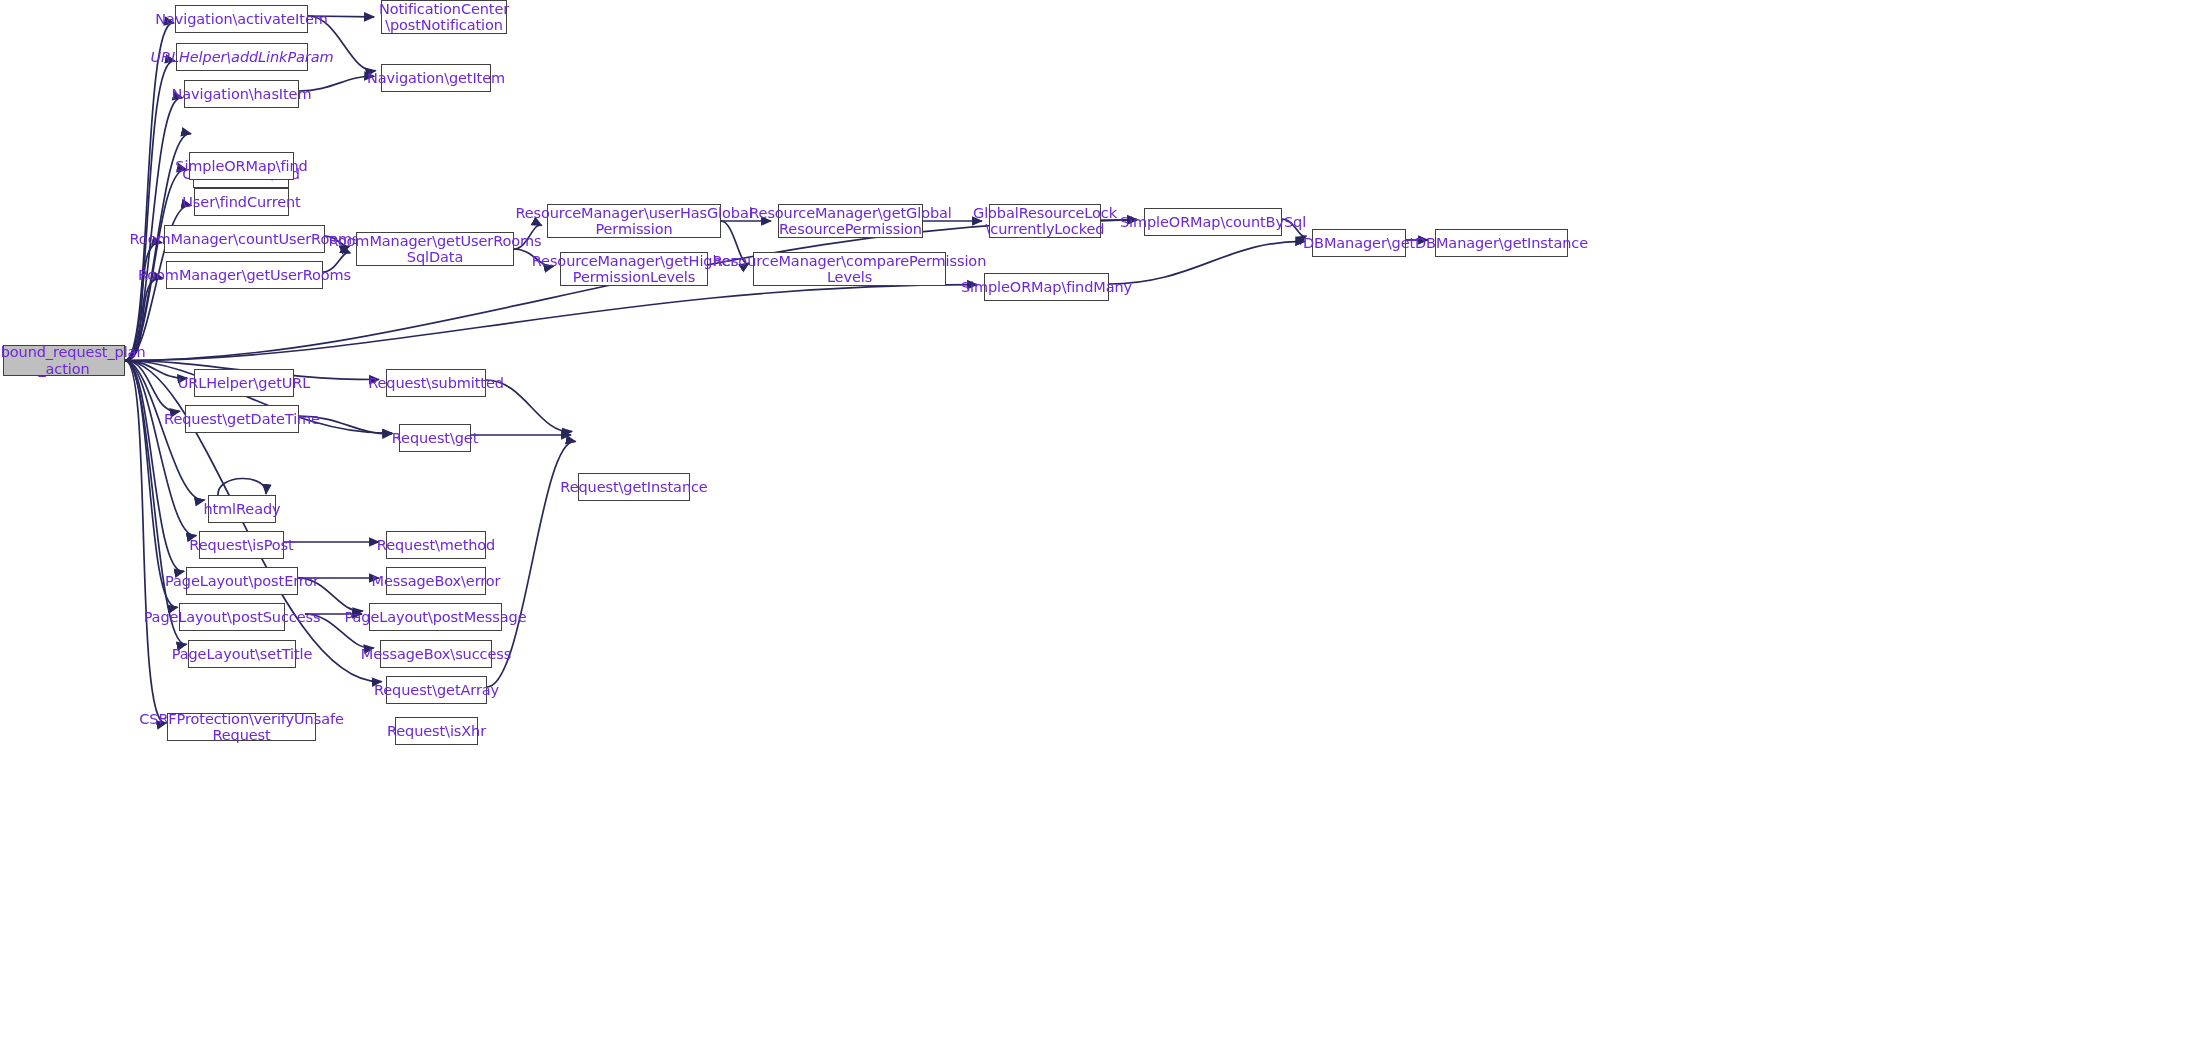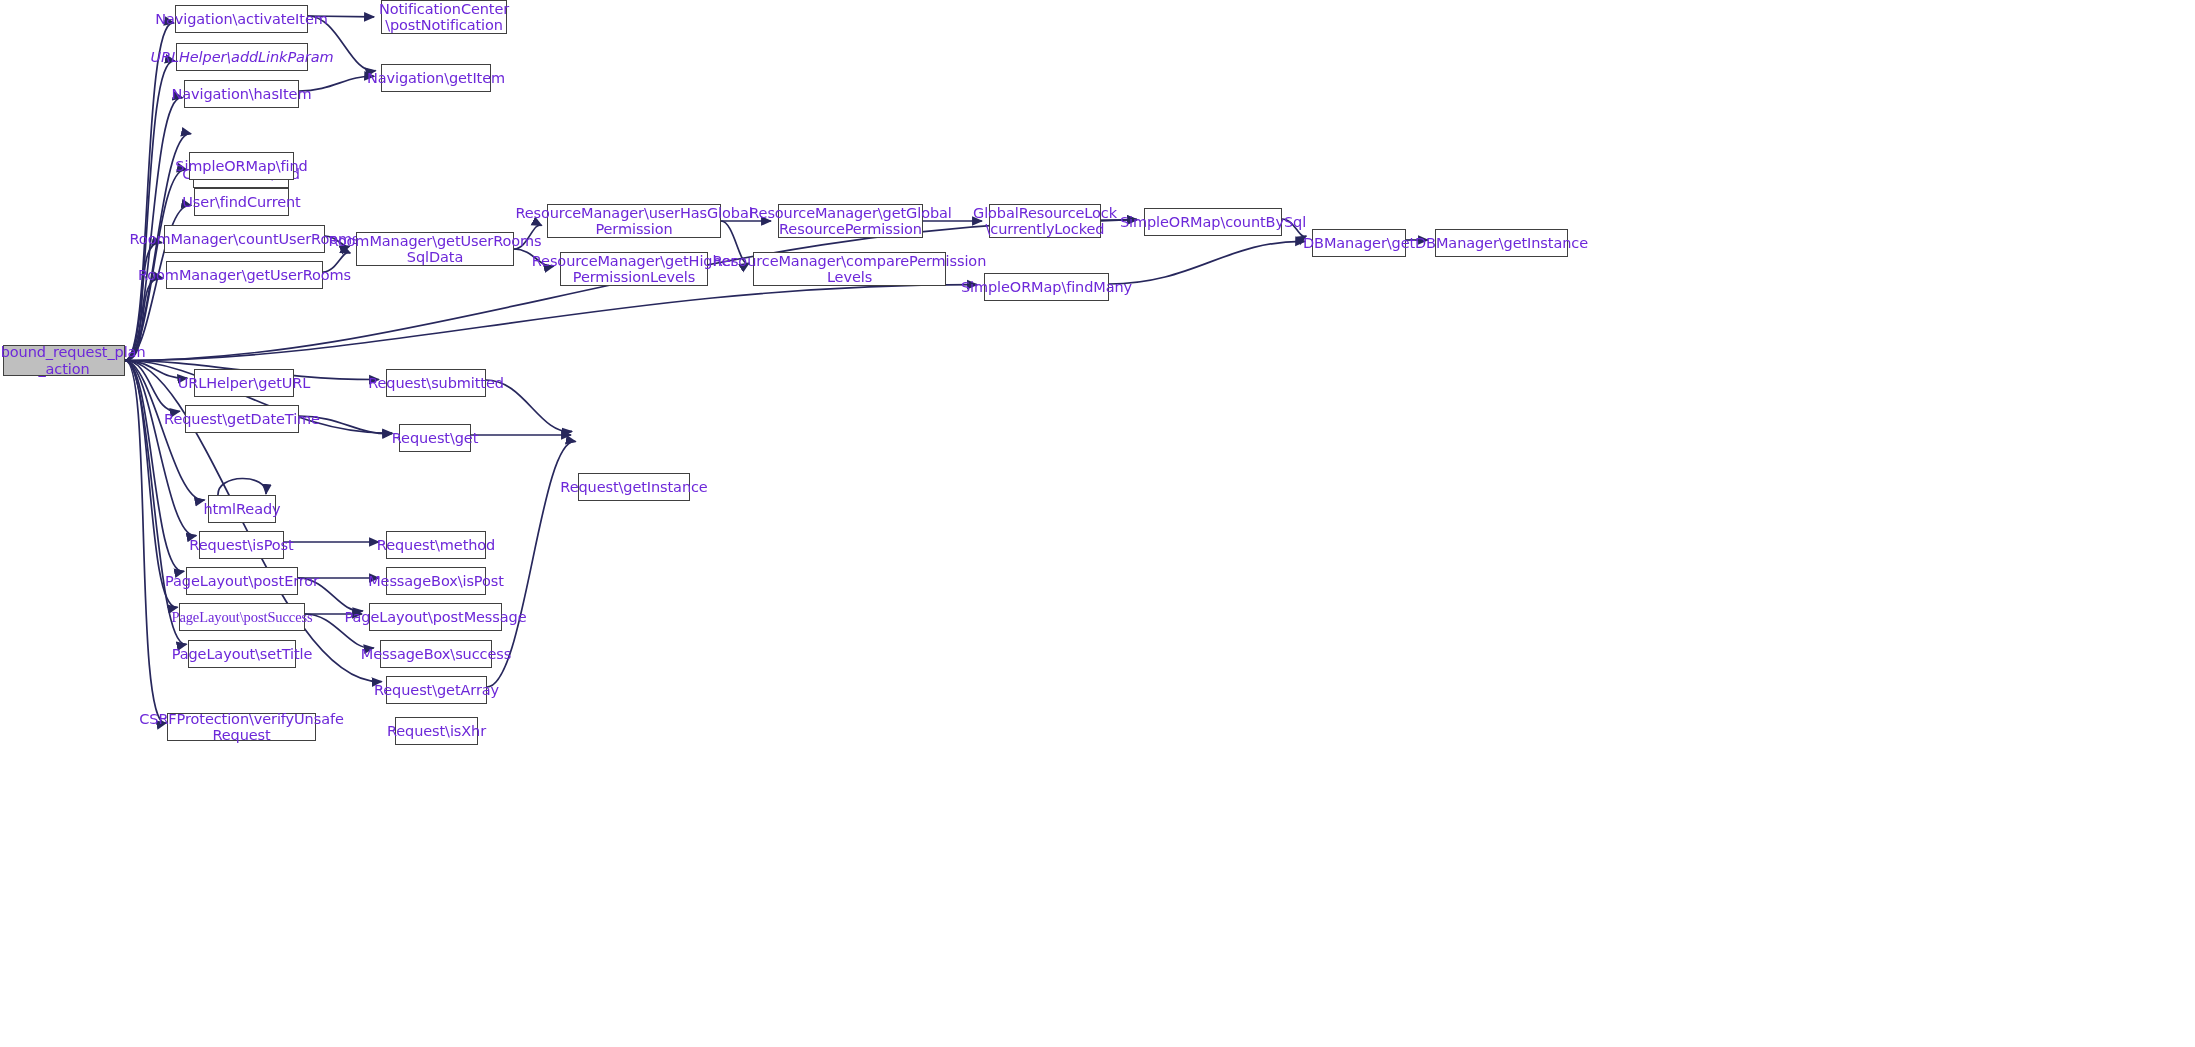--- a/index.html
+++ b/index.html
@@ -121,22 +121,22 @@
       <div class="node" style="left: 984px; top: 273px; width: 125px; height: 22px;">SimpleORMap\findMany</div>
       <div class="node" style="left: 194px; top: 369px; width: 100px; height: 22px;">URLHelper\getURL</div>
       <div class="node" style="left: 386px; top: 369px; width: 100px; height: 22px;">Request\submitted</div>
       <div class="node" style="left: 185px; top: 405px; width: 114px; height: 22px;">Request\getDateTime</div>
       <div class="node" style="left: 399px; top: 424px; width: 72px; height: 22px;">Request\get</div>
       <div class="node" style="left: 578px; top: 448px; width: 112px; height: 22px; margin-top: 25px;">Request\getInstance</div>
       <div class="node" style="left: 208px; top: 495px; width: 68px; height: 22px;">htmlReady</div>
       <div class="node" style="left: 199px; top: 531px; width: 85px; height: 22px;">Request\isPost</div>
       <div class="node" style="left: 386px; top: 531px; width: 100px; height: 18px;">Request\method</div>
       <div class="node" style="left: 186px; top: 567px; width: 112px; height: 22px;">PageLayout\postError</div>
-      <div class="node" style="left: 386px; top: 567px; width: 100px; height: 22px;">MessageBox\isPost</div>
-      <div class="node" style="left: 179px; top: 603px; width: 126px; height: 22px; font-family: Liberation Serif, serif;">PageLayout\postSuccess</div>
+      <div class="node" style="left: 386px; top: 567px; width: 100px; height: 22px;">MessageBox\error</div>
+      <div class="node" style="left: 179px; top: 603px; width: 106px; height: 22px;">PageLayout\postSuccess</div>
       <div class="node" style="left: 369px; top: 603px; width: 133px; height: 22px; text-align: right;">PageLayout\postMessage</div>
       <div class="node" style="left: 188px; top: 640px; width: 108px; height: 22px;">PageLayout\setTitle</div>
       <div class="node" style="left: 380px; top: 640px; width: 112px; height: 22px;">MessageBox\success</div>
       <div class="node" style="left: 386px; top: 676px; width: 101px; height: 22px;">Request\getArray</div>
       <div class="node" style="left: 167px; top: 713px; width: 149px; height: 22px;">CSRFProtection\verifyUnsafe
 Request</div>
       <div class="node" style="left: 395px; top: 717px; width: 83px; height: 22px;">Request\isXhr</div>
       <div class="node" style="left: 381px; top: 0px; width: 126px; height: 34px;">NotificationCenter
 \postNotification</div>
       <div class="node" style="left: 381px; top: 64px; width: 110px; height: 22px;">Navigation\getItem</div>

